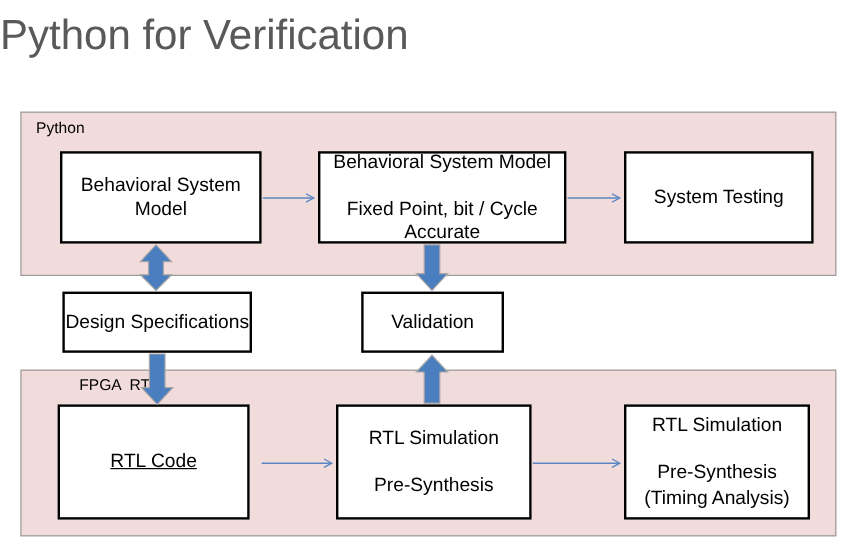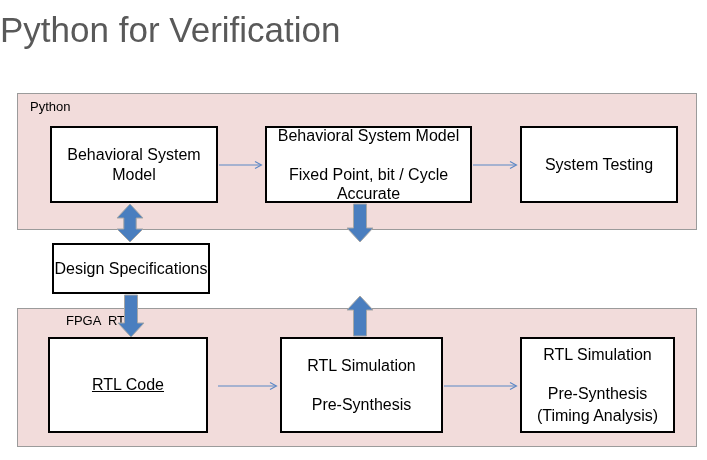--- a/index.html
+++ b/index.html
@@ -90,20 +90,23 @@
   </div>
 
   <div class="box" style="left:520px; top:126px; width:158px; height:77px;">
     <span>System Testing</span>
   </div>
 
   <div class="box" style="left:52px; top:243px; width:158px; height:51px;">
     <span>Design Specifications</span>
   </div>
 
+  <div class="box" style="left:301px; top:243px; width:119px; height:51px;">
+    <span>Validation</span>
+  </div>
 
   <div class="box" style="left:48px; top:337px; width:160px; height:96px;text-decoration:underline;">
     <span>RTL Code</span>
   </div>
 
   <div class="box" style="left:280px; top:337px; width:163px; height:96px;">
     <span>RTL Simulation</span>
     <span>Pre-Synthesis</span>
   </div>
 

